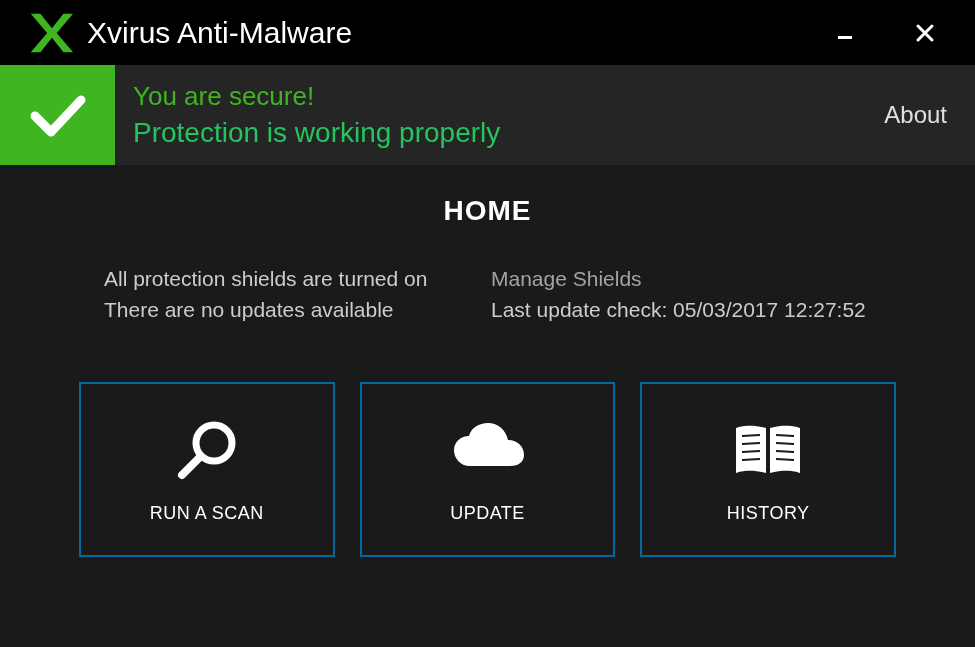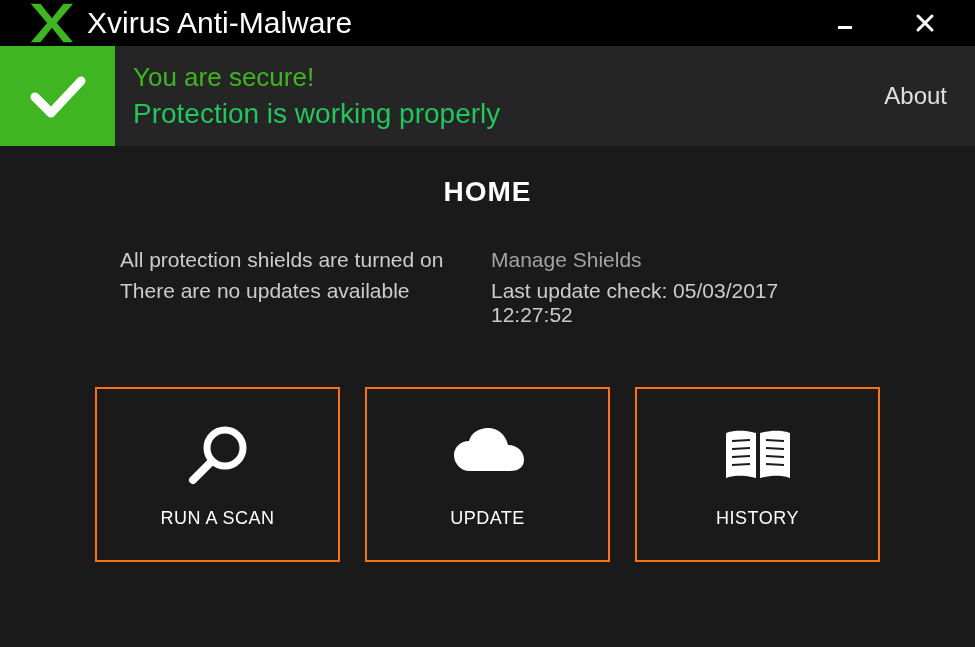--- a/index.html
+++ b/index.html
@@ -9,21 +9,21 @@
     }
     body {
       width: 975px;
       height: 647px;
       background: #1a1a1a;
       font-family: "Segoe UI", Arial, sans-serif;
       color: #e0e0e0;
       overflow: hidden;
     }
     .titlebar {
-      height: 46px;
+      height: 65px;
       background: #000000;
       display: flex;
       align-items: center;
       padding: 0 15px 0 25px;
     }
     .logo-x {
       width: 50px;
       height: 50px;
       display: flex;
       align-items: center;
@@ -88,21 +88,21 @@
       align-items: flex-end;
       padding-right: 28px;
       gap: 7px;
     }
     .status-link {
       color: #e0e0e0;
       font-size: 24px;
       cursor: pointer;
     }
     .main-content {
-      padding: 30px 40px;
+      padding: 30px 24px;
     }
     .page-title {
       text-align: center;
       font-size: 28px;
       font-weight: 600;
       color: #ffffff;
       letter-spacing: 1px;
       margin-bottom: 40px;
     }
     .info-grid {
@@ -125,21 +125,21 @@
     }
     .action-tiles {
       display: flex;
       justify-content: space-between;
       gap: 25px;
       padding: 0 55px;
     }
     .tile {
       flex: 1;
       height: 175px;
-      border: 2px solid #f97316;
+      border: 2px solid #0369a1;
       display: flex;
       flex-direction: column;
       align-items: center;
       justify-content: center;
       cursor: pointer;
       gap: 18px;
     }
     .tile-icon {
       height: 70px;
       display: flex;

